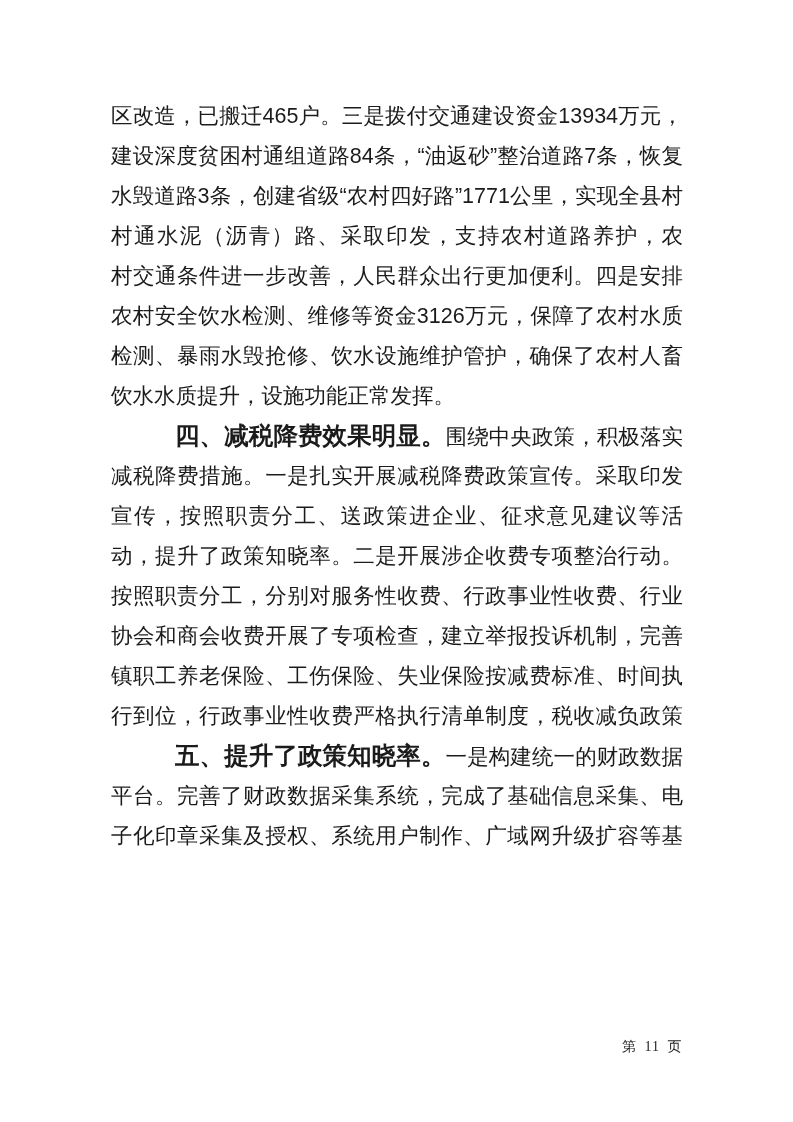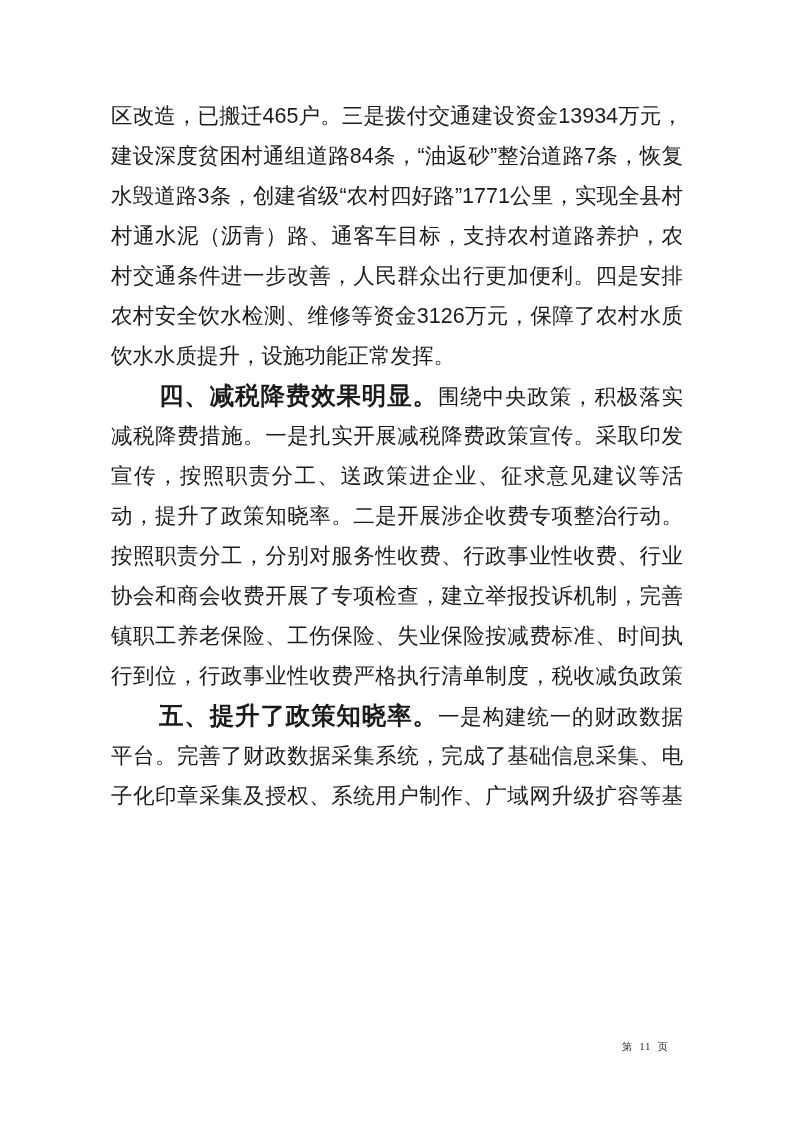--- a/index.html
+++ b/index.html
@@ -37,44 +37,46 @@
     text-indent: 48px;
   }
   .seg-body {
     font-family: Liberation Sans, sans-serif;
     font-weight: 400;
   }
   .seg-heading {
     font-family: Liberation Sans, sans-serif;
     font-weight: 700;
     font-size: 24.5px;
+    margin-left: 16px;
   }
   .footer {
     position: absolute;
     left: 622px;
     top: 1038px;
-    font-size: 10px;
+    font-size: 14px;
     line-height: 18px;
     letter-spacing: 1px;
     word-spacing: 3px;
     color: #1b1b1b;
     font-family: "Liberation Serif", "DejaVu Serif", serif;
   }
 </style>
 </head>
 <body>
 
 <div class="page">
   <div class="content">
       <div class="line fill"><span class="seg-body">区改造，已搬迁465户。三是拨付交通建设资金13934万元，</span></div>
       <div class="line fill"><span class="seg-body">建设深度贫困村通组道路84条，“油返砂”整治道路7条，恢复</span></div>
       <div class="line fill"><span class="seg-body">水毁道路3条，创建省级“农村四好路”1771公里，实现全县村</span></div>
-      <div class="line fill"><span class="seg-body">村通水泥（沥青）路、通客车目标，支持农村道路养护，农</span></div>
+      <div class="line fill"><span class="seg-body">村通水泥（沥青）路、采取印发，支持农村道路养护，农</span></div>
       <div class="line fill"><span class="seg-body">村交通条件进一步改善，人民群众出行更加便利。四是安排</span></div>
       <div class="line fill"><span class="seg-body">农村安全饮水检测、维修等资金3126万元，保障了农村水质</span></div>
+      <div class="line fill"><span class="seg-body">检测、暴雨水毁抢修、饮水设施维护管护，确保了农村人畜</span></div>
       <div class="line"><span class="seg-body">饮水水质提升，设施功能正常发挥。</span></div>
       <div class="line fill indent"><span class="seg-heading">四、减税降费效果明显。</span><span class="seg-body">围绕中央政策，积极落实</span></div>
       <div class="line fill"><span class="seg-body">减税降费措施。一是扎实开展减税降费政策宣传。采取印发</span></div>
       <div class="line fill"><span class="seg-body">宣传，按照职责分工、送政策进企业、征求意见建议等活</span></div>
       <div class="line fill"><span class="seg-body">动，提升了政策知晓率。二是开展涉企收费专项整治行动。</span></div>
       <div class="line fill"><span class="seg-body">按照职责分工，分别对服务性收费、行政事业性收费、行业</span></div>
       <div class="line fill"><span class="seg-body">协会和商会收费开展了专项检查，建立举报投诉机制，完善</span></div>
       <div class="line fill"><span class="seg-body">镇职工养老保险、工伤保险、失业保险按减费标准、时间执</span></div>
       <div class="line fill"><span class="seg-body">行到位，行政事业性收费严格执行清单制度，税收减负政策</span></div>
       <div class="line fill indent"><span class="seg-heading">五、提升了政策知晓率。</span><span class="seg-body">一是构建统一的财政数据</span></div>

